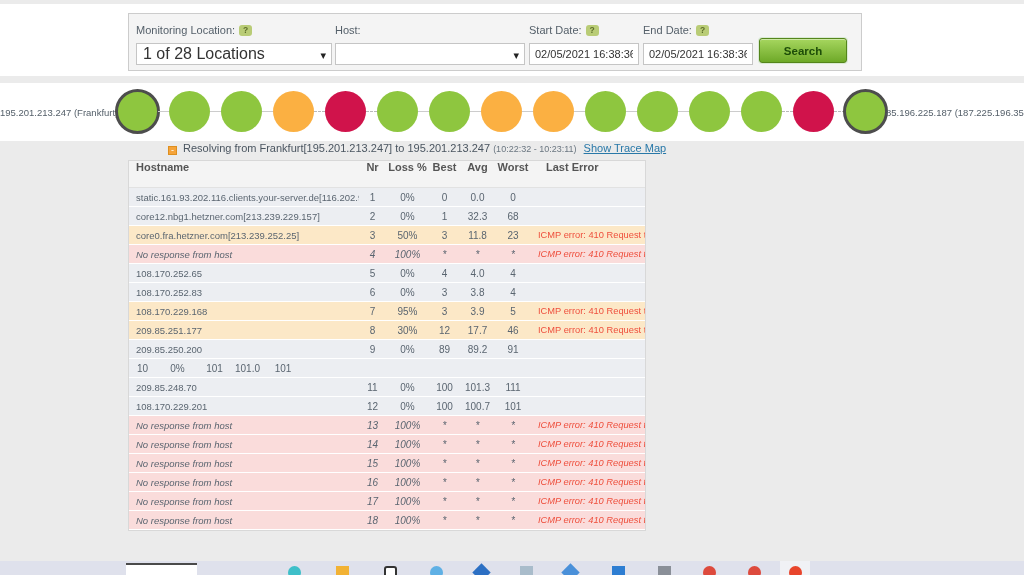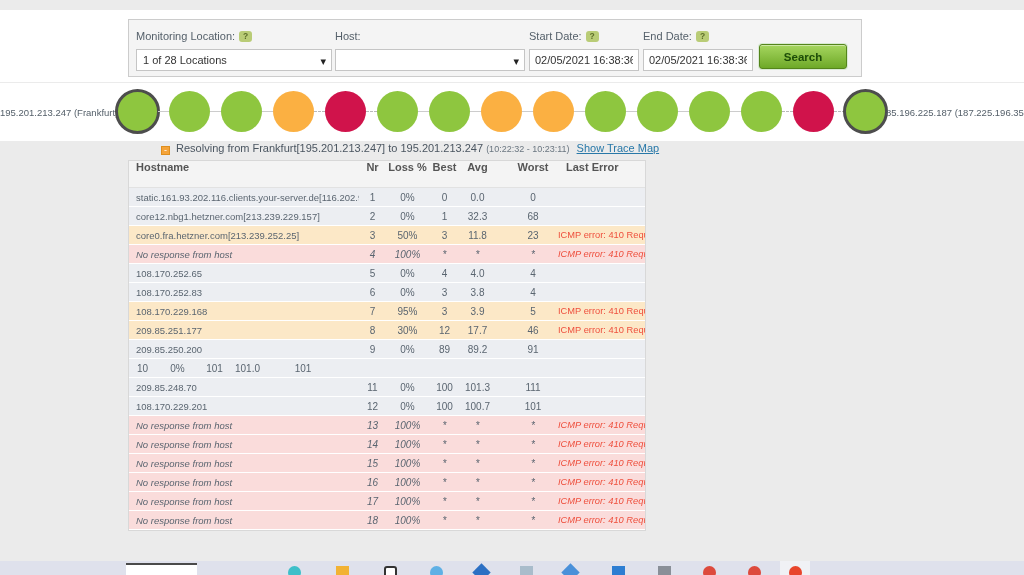--- a/index.html
+++ b/index.html
@@ -1,64 +1,64 @@
 <!DOCTYPE html>
 <html><head>
 <meta charset="utf-8">
 <style>
   * { margin:0; padding:0; box-sizing:border-box; }
   html,body { width:1024px; height:575px; overflow:hidden; }
   body { position:relative; background:#ebebeb; font-family:"Liberation Sans", sans-serif; color:#555; }
 
   
-  .top-band { position:absolute; left:0; top:10px; width:1024px; height:72px; background:#fff; }
+  .top-band { position:absolute; left:0; top:4px; width:1024px; height:72px; background:#fff; }
   .form-box { position:absolute; left:128px; top:9px; width:734px; height:58px; background:#f4f4f4; border:1px solid #ccc; }
   .fgroup { position:absolute; top:6px; }
   .fgroup .flabel { font-size:11px; color:#55606a; white-space:nowrap; }
   .help-badge { display:inline-block; margin-left:4px; background:#b9cc76; color:#5d6e2a; font-size:8.5px; font-weight:bold; border-radius:3px; padding:0 4px; line-height:11px; vertical-align:1px; }
-  .fake-select { position:relative; margin-top:5px; height:22px; background:#fff; border:1px solid #c5c5c5; font-size:11px; color:#333; line-height:20px; padding:0 18px 0 6px; }
+  .fake-select { position:relative; margin-top:5px; height:22px; background:#fff; border:1px solid #c5c5c5; font-size:16px; color:#333; line-height:20px; padding:0 18px 0 6px; }
   .fake-select::after { content:"▾"; position:absolute; right:5px; top:1px; font-size:11px; color:#222; }
   .date-input { margin-top:5px; height:22px; width:110px; background:#fff; border:1px solid #c5c5c5; font-size:11px; color:#333; padding:0 5px; font-family:"Liberation Sans", sans-serif; }
   .g-loc  { left:7px;   width:196px; }
   .g-host { left:206px; width:190px; }
   .g-start{ left:400px; width:112px; }
   .g-end  { left:514px; width:112px; }
   .search-btn { position:absolute; left:630px; top:24px; width:88px; height:25px; background:linear-gradient(#a6d65f, #6ea928); border:1px solid #55851b; border-radius:3px; box-shadow:inset 0 1px 0 rgba(255,255,255,.45), 0 0 0 1px #d9ead4; color:#1d4d08; font-weight:bold; font-size:11.5px; font-family:"Liberation Sans", sans-serif; cursor:pointer; }
 
   
   .trace-band { position:absolute; left:0; top:83px; width:1024px; height:58px; background:#fff; }
   .trace-label { position:absolute; font-size:9.5px; color:#55606a; top:24px; white-space:nowrap; }
   .trace-label.start { left:0; width:114px; text-align:right; }
   .trace-label.end { left:886px; width:138px; overflow:hidden; }
   .tnode { position:absolute; border-radius:50%; width:41px; height:41px; top:8px; }
   .tnode.terminal { width:45px; height:45px; top:6px; border:3px solid #4d4d4d; }
   .tconn { position:absolute; top:28px; height:0; border-top:1px solid #ccc; }
   .tconn.dashed { border-top:1px dashed #b9b9b9; }
 
   
-  .resolve-line { position:absolute; left:121px; top:142px; height:16px; font-size:11px; color:#4a5560; white-space:nowrap;padding-left:40px; }
+  .resolve-line { position:absolute; left:128px; top:142px; height:16px; font-size:11px; color:#4a5560; white-space:nowrap;padding-left:40px; }
   .collapse-icon { display:inline-block; width:9px; height:9px; background:#f5a43a; border:1px solid #de8f1f; color:#fff; font-size:9px; line-height:7px; text-align:center; vertical-align:-1px; margin-right:3px; }
   .resolve-title { font-weight:normal; }
   .resolve-time { font-size:9px; color:#6a7680; }
   .trace-map-link { color:#2878a8; text-decoration:underline; cursor:pointer; margin-left:4px; }
 
   
   .ttable { position:absolute; left:128px; top:160px; width:518px; background:#fff; border:1px solid #d8d8d8; }
   .thead { display:flex; height:27px; align-items:flex-start; background:#f4f4f4; border-bottom:1px solid #e2e2e2; font-size:11px; font-weight:bold; color:#555; }
   .trow { display:flex; height:19px; align-items:center; border-bottom:1.5px solid #fff; font-size:10px; color:#5a6570; }
   .trow.normal { background:#eceef2; }
   .trow.warn { background:#fce8c7; }
   .trow.error { background:#fadcdb;font-style:italic; }
   .c { overflow:hidden; white-space:nowrap; }
   .c.host { width:230px; padding-left:7px; font-size:9.5px; }
   .c.nr { width:27px; text-align:center; }
   .c.loss { width:43px; text-align:center; }
   .c.best { width:31px; text-align:center; }
   .c.avg { width:35px; text-align:center; }
-  .c.worst { width:36px; text-align:center;margin-left:20px; }
+  .c.worst { width:36px; text-align:center; }
   .c.err { flex:1; padding-left:7px; font-size:9.3px; color:#ee4f3d; }
   .thead .c { font-size:11px; }
 
   
   .taskbar { position:absolute; left:0; top:561px; width:1024px; height:14px; background:#dfe1ec; overflow:hidden; }
   .tb-search { position:absolute; left:126px; top:2px; width:71px; height:12px; background:#fff; border-top:2px solid #4a4a4a; }
   .tb-icon { position:absolute; top:5px; width:13px; height:13px; }
   .tb-icon.circle { border-radius:50%; }
   .tb-icon.diamond { transform:rotate(45deg); }
   .tb-icon.outline { background:#fff; border:2px solid #333; border-radius:3px; }

